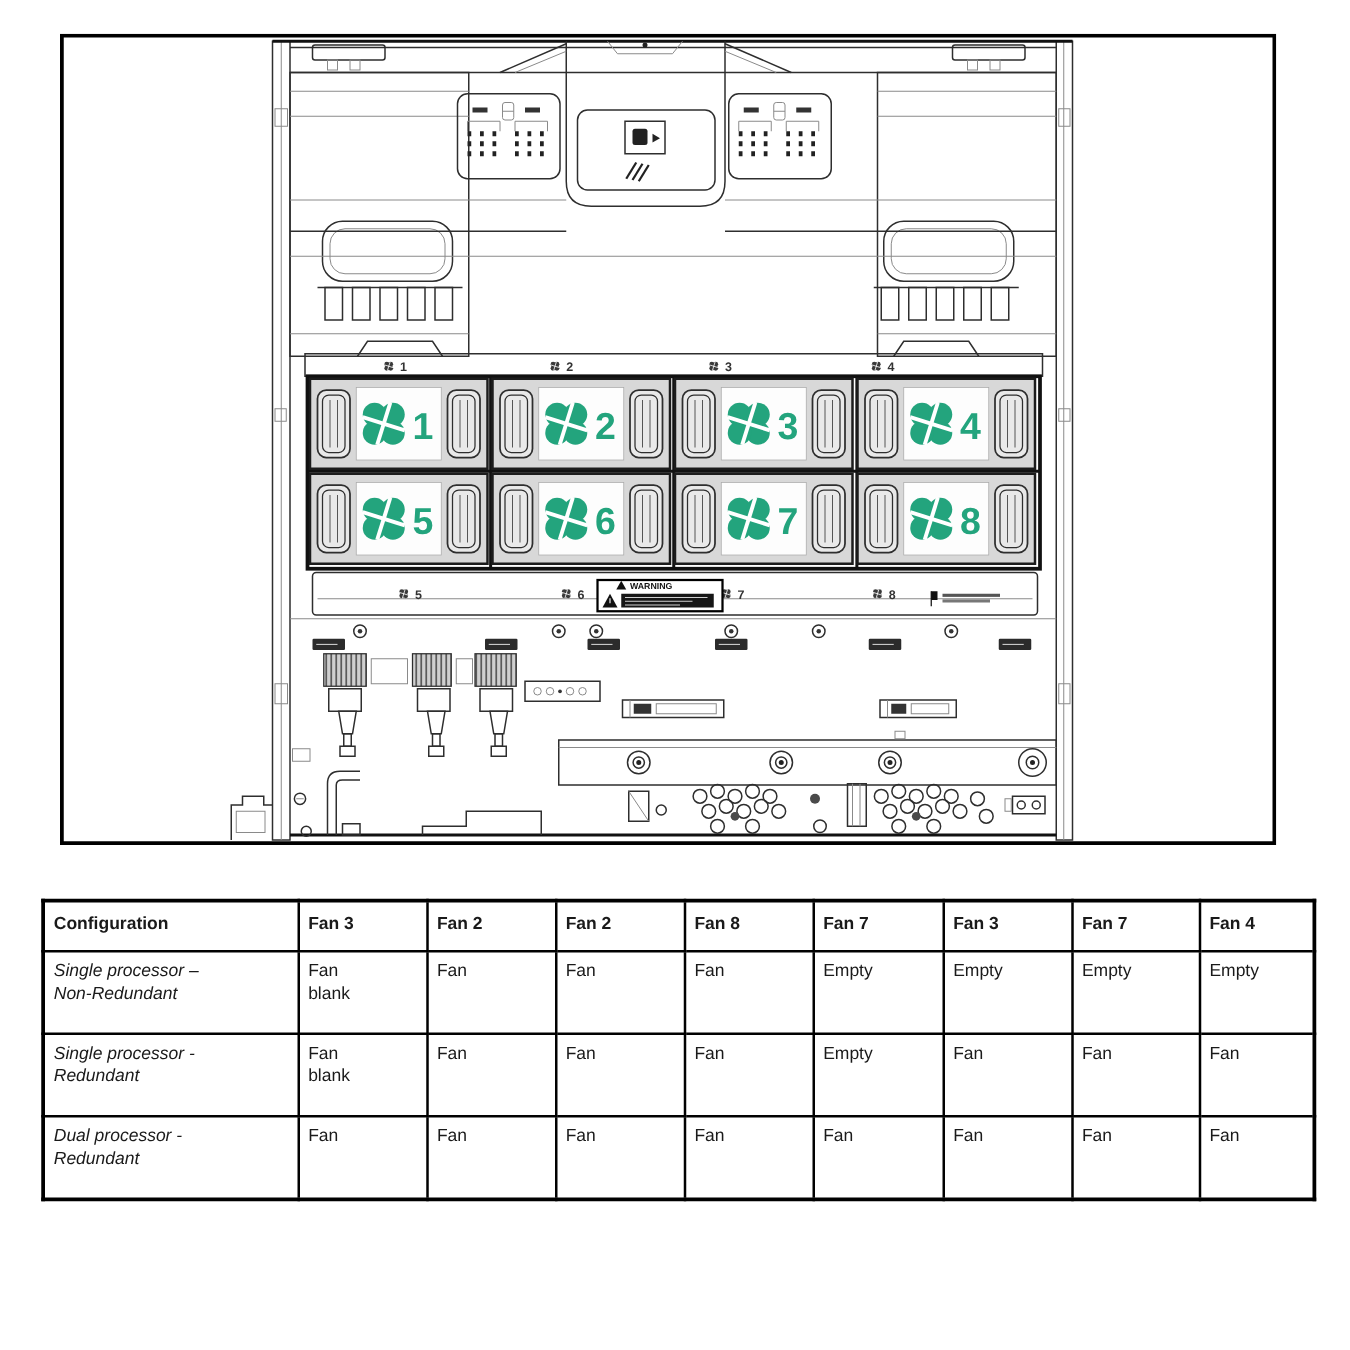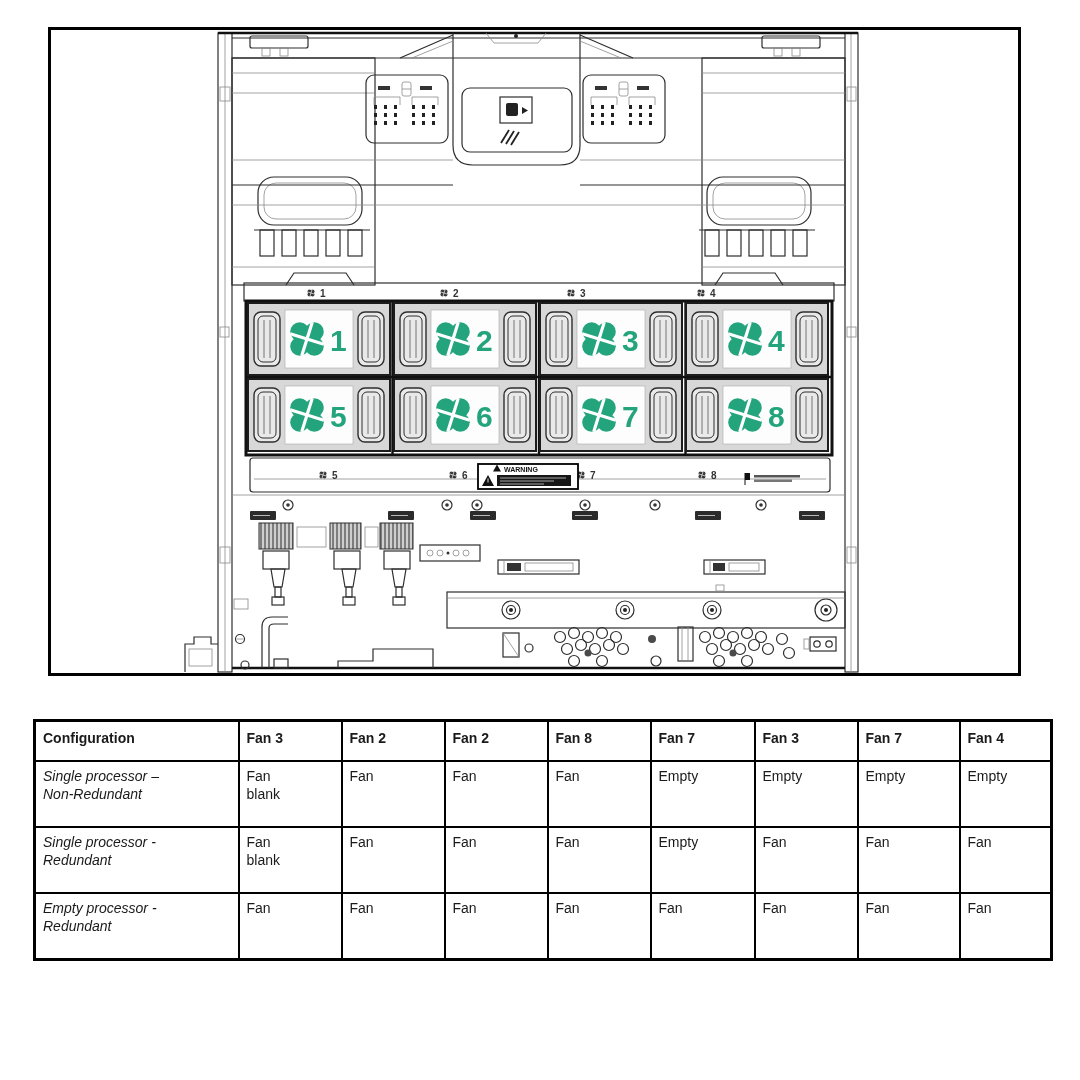--- a/index.html
+++ b/index.html
@@ -477,21 +477,21 @@
 blank</td>
       <td>Fan</td>
       <td>Fan</td>
       <td>Fan</td>
       <td>Empty</td>
       <td>Fan</td>
       <td>Fan</td>
       <td>Fan</td>
     </tr>
     <tr>
-      <th scope="row">Empty processor -
+      <th scope="row">Dual processor -
 Redundant</th>
       <td>Fan</td>
       <td>Fan</td>
       <td>Fan</td>
       <td>Fan</td>
       <td>Fan</td>
       <td>Fan</td>
       <td>Fan</td>
       <td>Fan</td>
     </tr>

